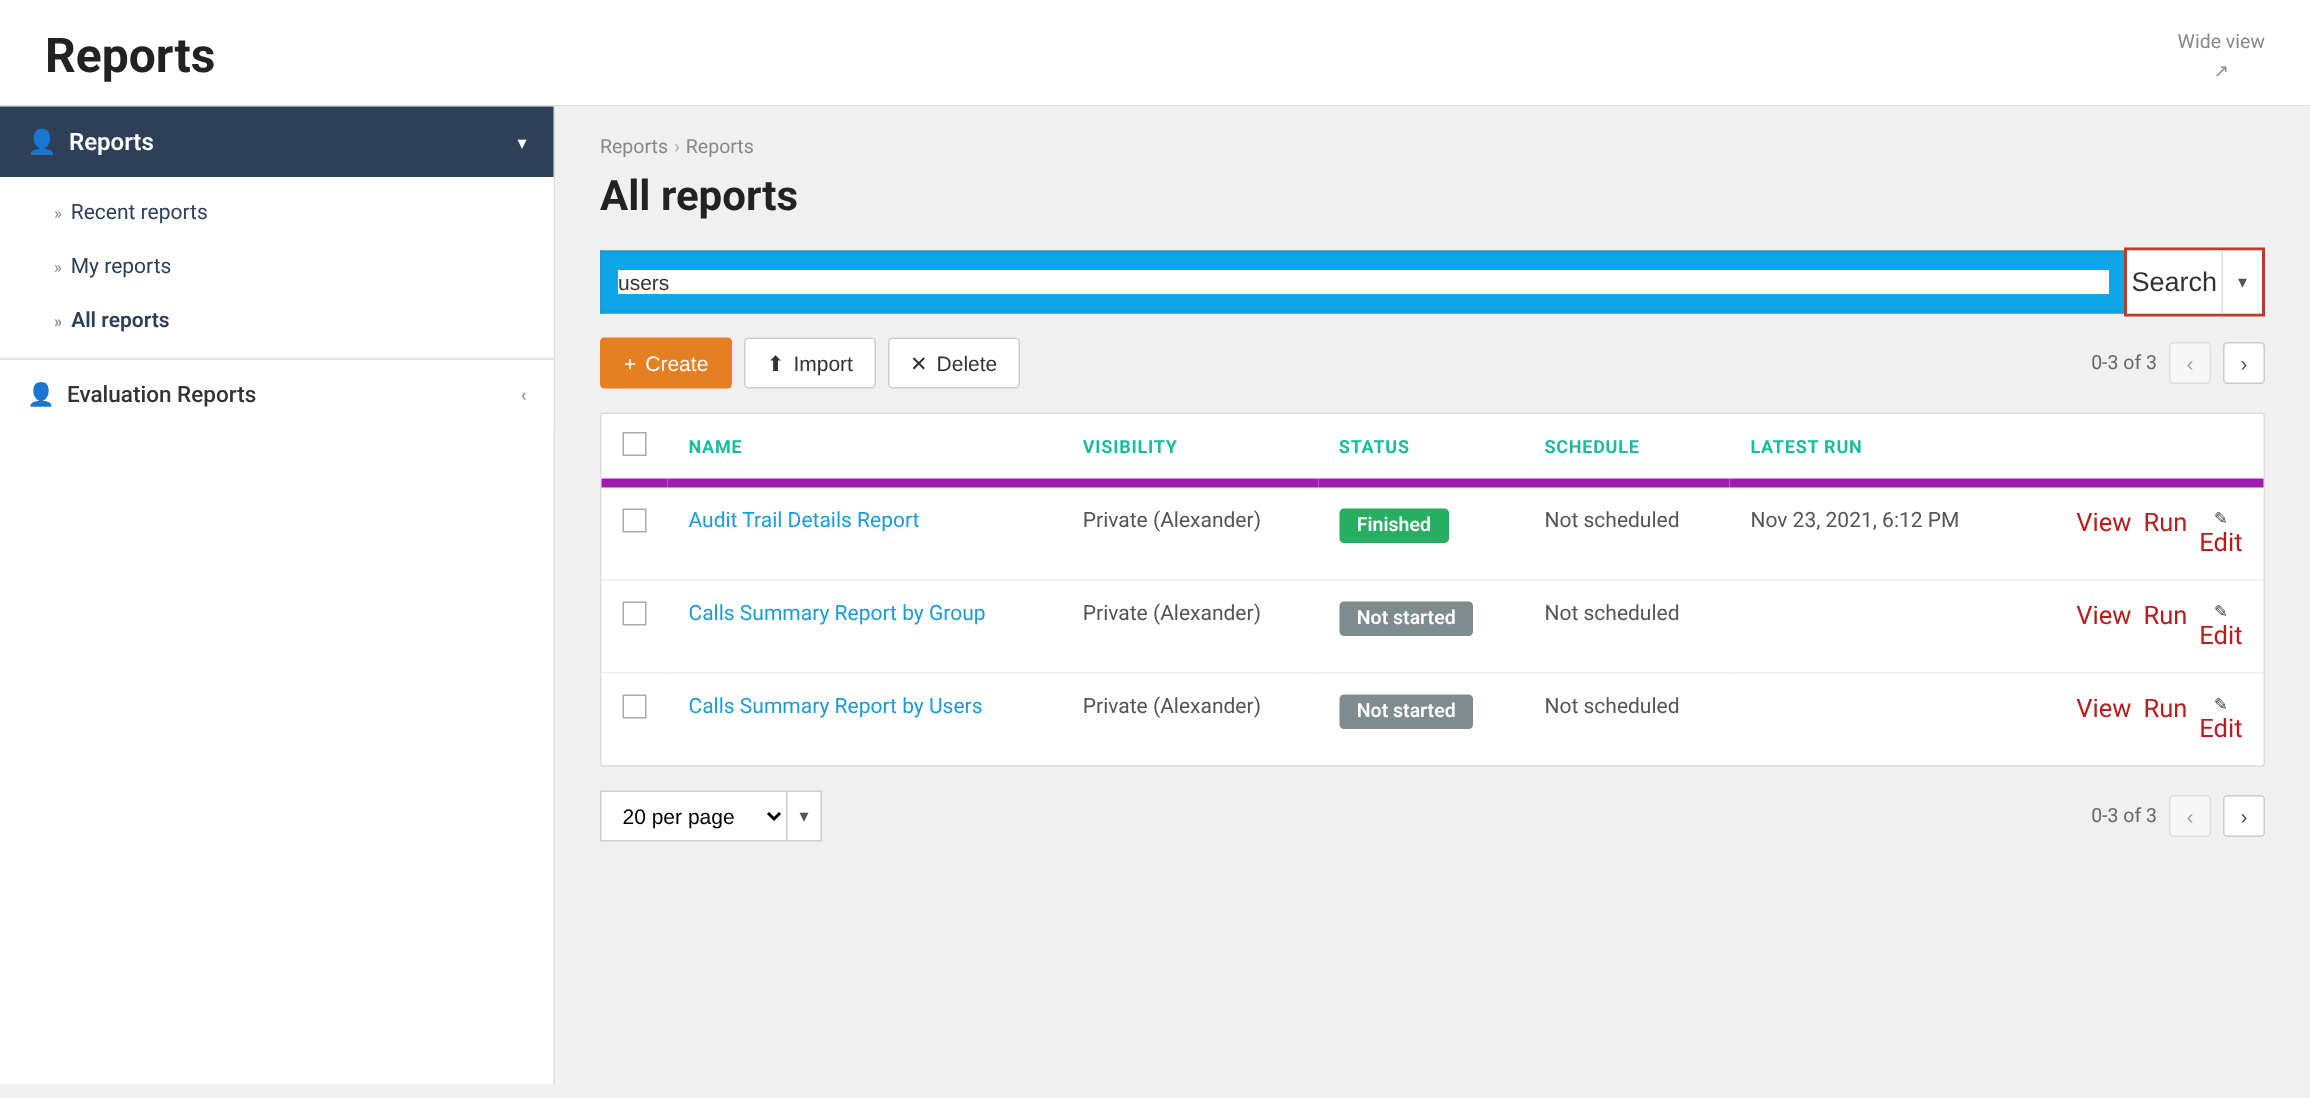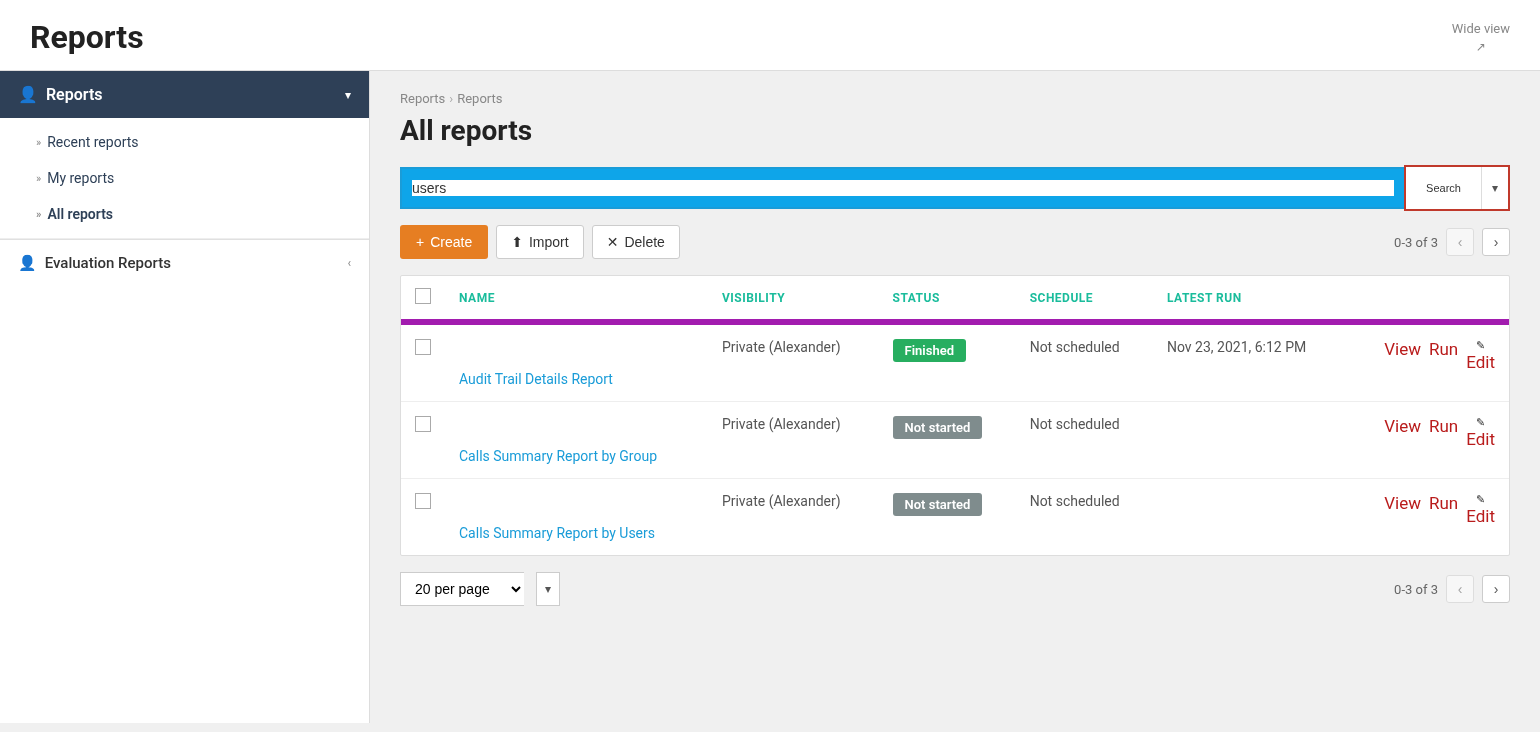--- a/index.html
+++ b/index.html
@@ -34,21 +34,21 @@
     .breadcrumb { font-size: 13px; color: #888; margin-bottom: 8px; display: flex; align-items: center; gap: 4px; }
     .breadcrumb a { color: #888; text-decoration: none; }
     .breadcrumb .sep { color: #aaa; }
     .content-title { font-size: 28px; font-weight: 700; color: #222; margin-bottom: 18px; }
 
     
     .search-row { display: flex; align-items: center; margin-bottom: 14px; }
     .search-input-wrap { flex: 1; border: 2px solid #1a9cd8; border-right: none; background: #0ea5e9; display: flex; align-items: center; height: 42px; padding: 0 10px; }
     .search-input { border: none; outline: none; width: 100%; font-size: 14px; color: #333; }
     .search-button-wrap { display: flex; border: 2px solid #c0392b; }
-    .search-btn { background: #fff; border: none; padding: 0 20px; height: 42px; font-size: 11px; color: #333; cursor: pointer; border-right: 1px solid #ddd; font-weight: 500; }
+    .search-btn { background: #fff; border: none; padding: 0 3px; height: 42px; font-size: 18px; color: #333; cursor: pointer; border-right: 1px solid #ddd; font-weight: 500; }
     .search-dropdown-btn { background: #fff; border: none; padding: 0 10px; height: 42px; cursor: pointer; color: #555; font-size: 12px; }
 
     
     .toolbar { display: flex; align-items: center; margin-bottom: 16px; justify-content: space-between; }
     .toolbar-left { display: flex; gap: 8px; }
     .btn-create { background: #e67e22; color: #fff; border: none; padding: 8px 16px; font-size: 14px; border-radius: 3px; cursor: pointer; font-weight: 500; display: flex; align-items: center; gap: 6px; }
     .btn-import { background: #fff; color: #333; border: 1px solid #ccc; padding: 8px 14px; font-size: 14px; border-radius: 3px; cursor: pointer; display: flex; align-items: center; gap: 6px; }
     .btn-delete { background: #fff; color: #333; border: 1px solid #ccc; padding: 8px 14px; font-size: 14px; border-radius: 3px; cursor: pointer; display: flex; align-items: center; gap: 6px; }
     .toolbar-right { display: flex; align-items: center; gap: 8px; color: #666; font-size: 13px; }
     .pagination-btn { background: #fff; border: 1px solid #ccc; border-radius: 3px; width: 28px; height: 28px; display: flex; align-items: center; justify-content: center; cursor: pointer; color: #555; font-size: 14px; }
@@ -57,34 +57,34 @@
     
     .table-wrap { background: #fff; border: 1px solid #ddd; border-radius: 2px; }
     table { width: 100%; border-collapse: collapse; }
     thead tr { border-bottom: 6px solid #a21caf; }
     thead th { padding: 12px 14px; text-align: left; font-size: 12px; font-weight: 700; color: #1abc9c; letter-spacing: 0.5px; text-transform: uppercase; }
     thead th:first-child { width: 40px; }
     tbody tr { border-bottom: 1px solid #eee; }
     tbody tr:last-child { border-bottom: none; }
     tbody td { padding: 14px 14px; font-size: 14px; vertical-align: top; }
     .checkbox { width: 16px; height: 16px; border: 1px solid #aaa; background: #fff; cursor: pointer; display: inline-block; }
-    .report-name-link { color: #1a9cd8; text-decoration: none; cursor: pointer; display: block; margin-top: 32px; }
+    .report-name-link { color: #1a9cd8; text-decoration: none; cursor: pointer; display: block; }
     .visibility-text { color: #555; }
     .badge { display: inline-block; padding: 4px 12px; border-radius: 3px; font-size: 13px; font-weight: 600; color: #fff; }
     .badge-finished { background: #27ae60; }
     .badge-not-started { background: #7f8c8d; }
     .schedule-text { color: #555; }
     .latest-run-text { color: #555; }
     .row-actions { display: flex; gap: 8px; align-items: flex-start; justify-content: flex-end; white-space: nowrap; }
     .action-link { color: #b91c1c; font-size: 17px; cursor: pointer; text-decoration: none; }
     .edit-icon { font-size: 11px; }
 
     
     .footer-bar { display: flex; justify-content: space-between; align-items: center; margin-top: 16px; }
-    .per-page-wrap { display: flex; align-items: center; gap: 12px; }
+    .per-page-wrap { display: flex; align-items: center; gap: 0; }
     .per-page-select { border: 1px solid #ccc; background: #fff; padding: 6px 10px; font-size: 14px; cursor: pointer; border-right: none; height: 34px; }
     .per-page-dropdown { border: 1px solid #ccc; background: #fff; padding: 6px 8px; font-size: 12px; cursor: pointer; height: 34px; color: #555; }
     .footer-right { display: flex; align-items: center; gap: 8px; color: #666; font-size: 13px; }
   </style>
 </head>
 <body>
 
 <div class="page-header">
   <h1>Reports</h1>
   <div class="wide-view">

